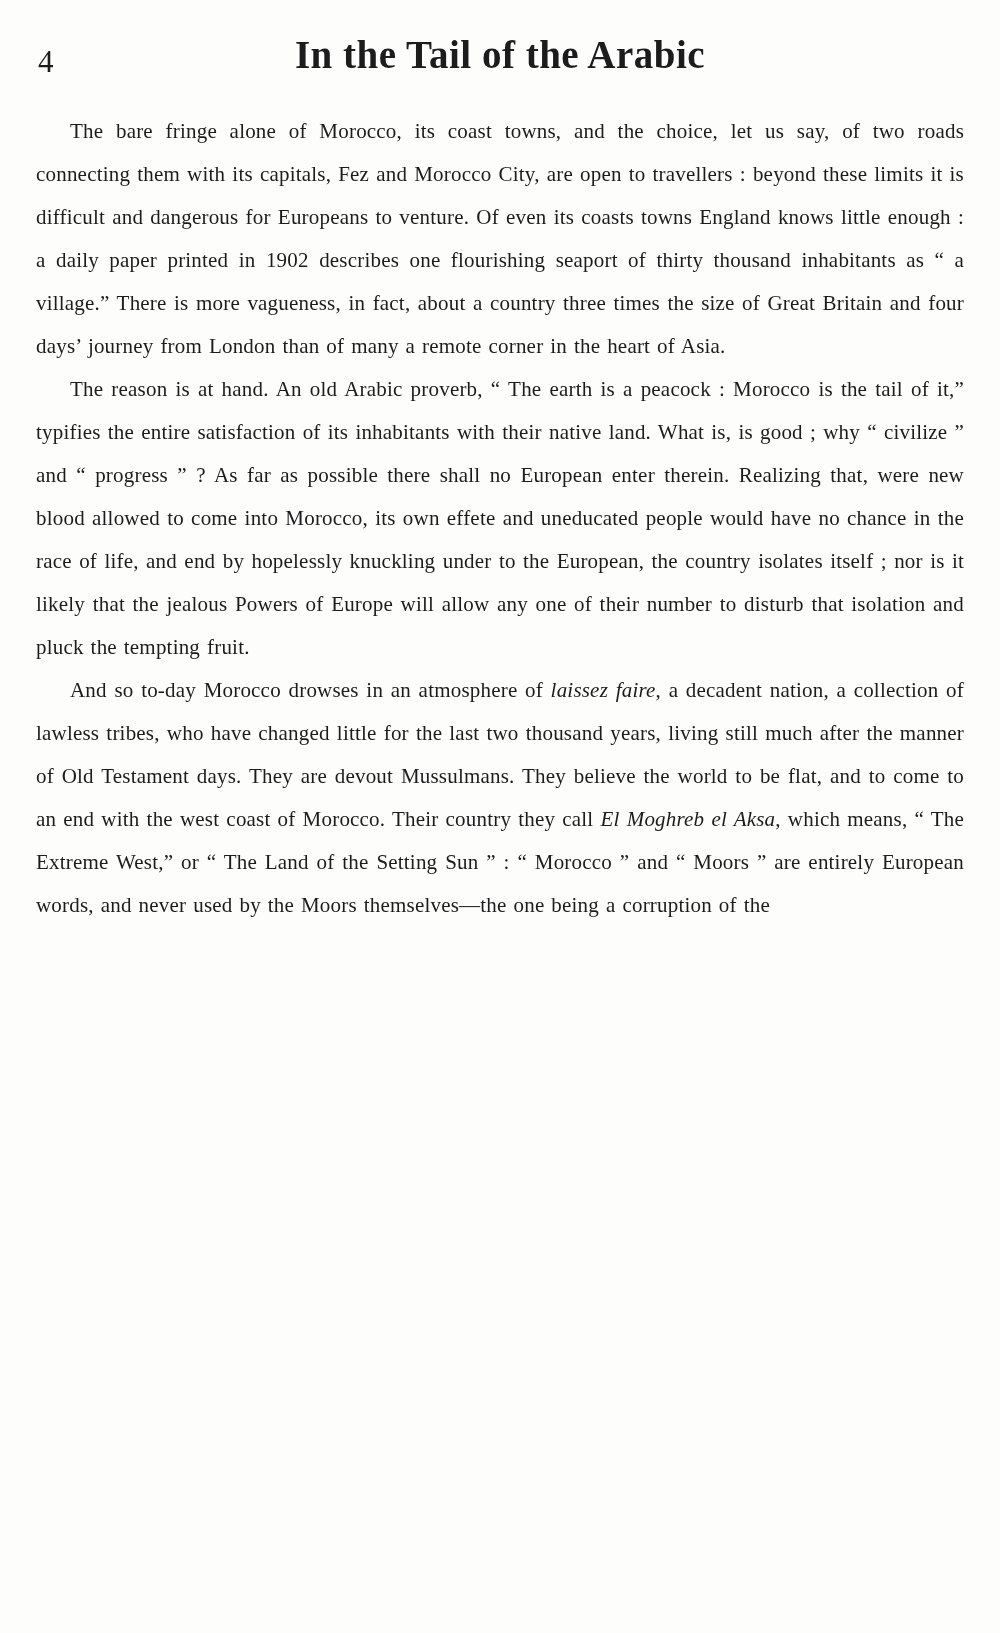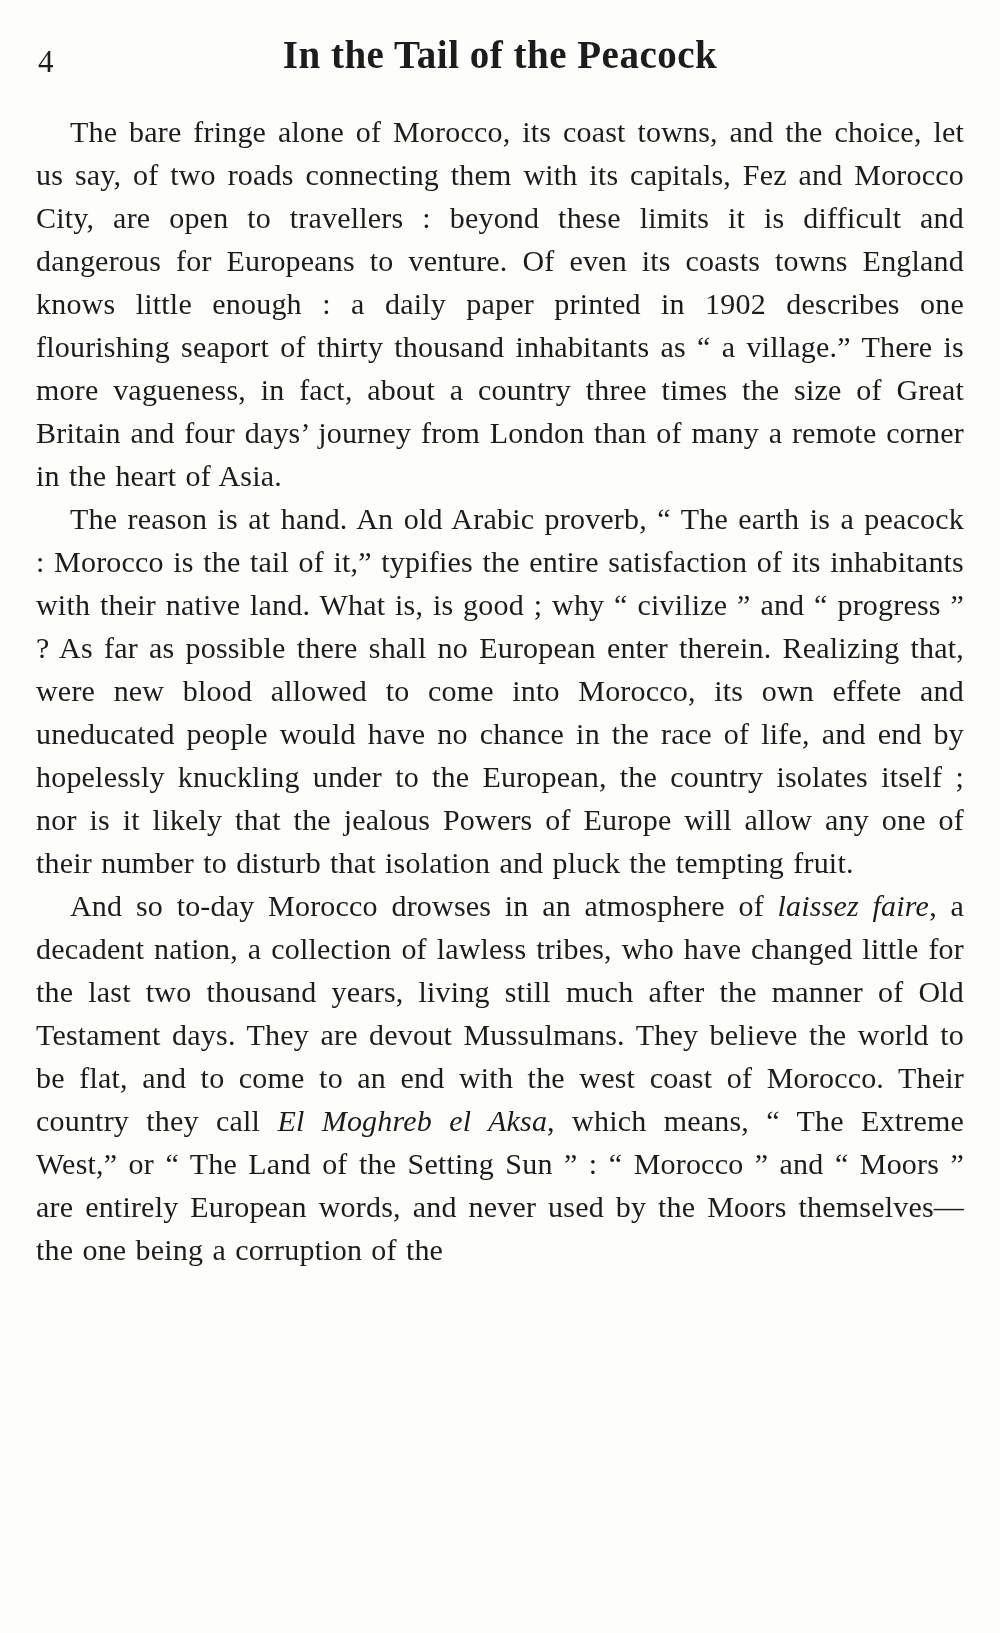--- a/index.html
+++ b/index.html
@@ -33,41 +33,41 @@
   }
   .running-title {
     margin: 0;
     text-align: center;
     font-size: 39px;
     font-weight: 700;
     letter-spacing: 0.5px;
     line-height: 58px;
   }
   .page-body {
-    font-size: 30px;
+    font-size: 21px;
     line-height: 43px;
     text-align: justify;
     letter-spacing: 0.2px;
     word-spacing: 1.5px;
   }
   .para {
     margin: 0;
     text-indent: 34px;
   }
   .it {
   }
 </style>
 </head>
 <body>
 
 <div class="page">
 
   <header class="page-header">
     <span class="page-number">4</span>
-    <h1 class="running-title">In the Tail of the Peacock</h1>
+    <h1 class="running-title">In the Tail of the Arabic</h1>
   </header>
 
   <main class="page-body">
 
     <p class="para"><span>The bare fringe alone of Morocco, its coast towns, and the choice, let us say, of two roads connecting them with its capitals, Fez and Morocco City, are open to travellers : beyond these limits it is difficult and dangerous for Europeans to venture.  Of even its coasts towns England knows little enough :  a daily paper printed in 1902 describes one flourishing seaport of thirty thousand inhabitants as “ a village.”  There is more vagueness, in fact, about a country three times the size of Great Britain and four days’ journey from London than of many a remote corner in the heart of Asia.</span></p>
 
     <p class="para"><span>The reason is at hand.  An old Arabic proverb, “ The earth is a peacock :  Morocco is the tail of it,” typifies the entire satisfaction of its inhabitants with their native land.  What is, is good ; why “ civilize ” and “ progress ” ? As far as possible there shall no European enter therein. Realizing that, were new blood allowed to come into Morocco, its own effete and uneducated people would have no chance in the race of life, and end by hopelessly knuckling under to the European, the country isolates itself ; nor is it likely that the jealous Powers of Europe will allow any one of their number to disturb that isolation and pluck the tempting fruit.</span></p>
 
     <p class="para"><span>And so to-day Morocco drowses in an atmosphere of </span><em class="it">laissez faire</em><span>, a decadent nation, a collection of lawless tribes, who have changed little for the last two thousand years, living still much after the manner of Old Testament days.  They are devout Mussulmans.  They believe the world to be flat, and to come to an end with the west coast of Morocco.  Their country they call </span><em class="it">El Moghreb el Aksa</em><span>, which means, “ The Extreme West,” or “ The Land of the Setting Sun ” :  “ Morocco ” and “ Moors ” are entirely European words, and never used by the Moors themselves—the one being a corruption of the</span></p>
 

